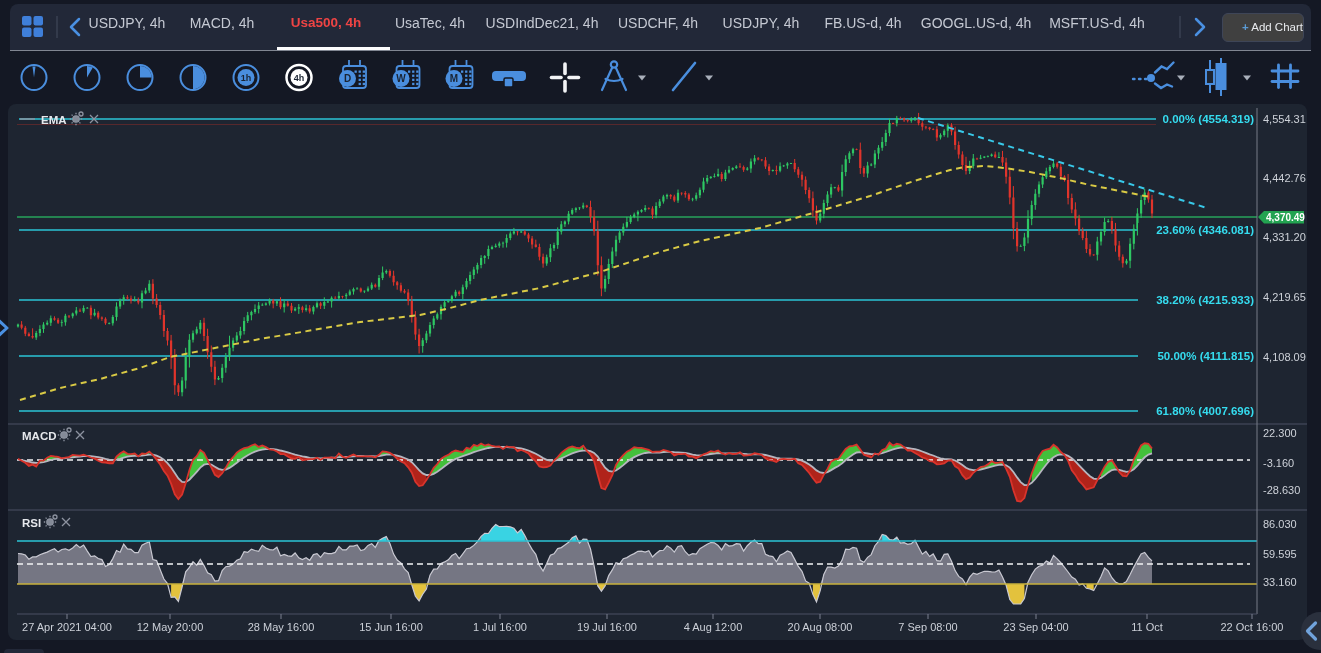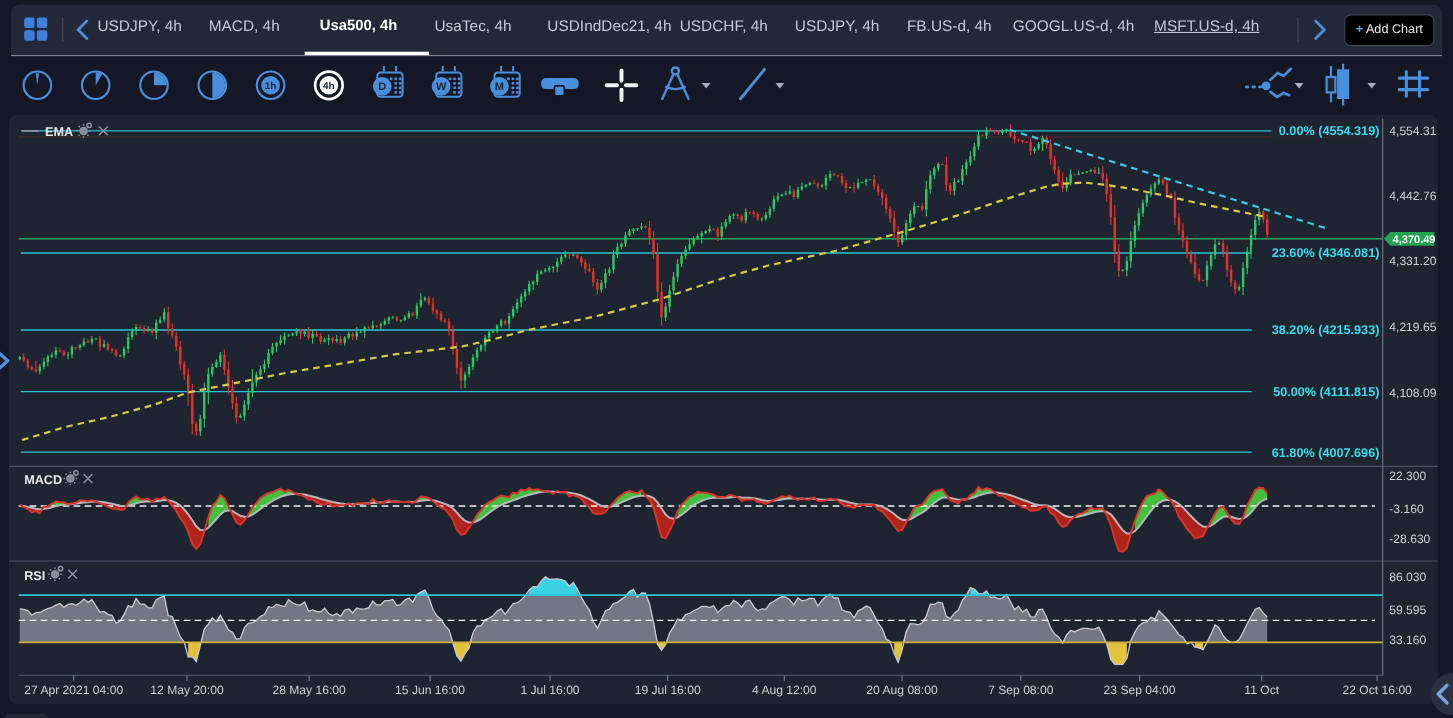--- a/index.html
+++ b/index.html
@@ -2,28 +2,28 @@
 <html><head>
 <meta charset="utf-8">
 <style>
   html,body{margin:0;padding:0;width:1321px;height:653px;overflow:hidden;
     background:#141824;font-family:"Liberation Sans",sans-serif;}
   .abs{position:absolute;}
   #tabbar{position:absolute;left:10px;top:4px;width:1301px;height:46px;
     background:#222838;border-radius:8px 8px 0 0;}
   .tab{position:absolute;top:0;height:46px;line-height:46px;color:#c5c9d3;
     font-size:14px;white-space:nowrap;transform:translateX(-50%);}
-  .tab.active{color:#ffffff;font-size:13.5px;font-weight:700;}
+  .tab.active{color:#ef4444;font-size:13.5px;font-weight:700;}
   #barline{position:absolute;left:10px;top:50px;width:1301px;height:1px;}
   #underline{position:absolute;left:277px;top:47px;width:113px;height:3px;background:#fdfdfe;}
   #panel{position:absolute;left:8px;top:104px;width:1299px;height:536px;
     background:#1e2531;border-radius:8px;}
   #addchart{position:absolute;left:1222px;top:13px;width:80px;height:27px;
-    border:1px solid #3e4557;border-radius:6px;background:#000000;color:#e8eaee;
-    font-size:11.5px;line-height:27px;text-align:center;}
+    border:1px solid #3e4557;border-radius:6px;background:#404040;color:#e8eaee;
+    font-size:11.5px;line-height:27px;text-align:right;}
   #addchart span{color:#5b9bd5;font-weight:700;}
   #bottomsliver{position:absolute;left:4px;top:649px;width:40px;height:4px;
     background:#222838;border-radius:6px 6px 0 0;}
   #cornerbtn{position:absolute;left:1301px;top:612px;width:38px;height:38px;
     border-radius:50%;background:#2a303d;}
 </style>
 </head>
 <body>
 <div id="tabbar"></div>
 <div id="barline" style="background:#818692;"></div>
@@ -36,26 +36,26 @@
     <rect x="12" y="23.5" width="9.5" height="9.5" rx="2"></rect>
     <rect x="23.5" y="23.5" width="9.5" height="9.5" rx="2"></rect>
   </g>
   <line x1="47" y1="12" x2="47" y2="34" stroke="#3a4052" stroke-width="1.5"></line>
   <path d="M69 15 L61 23 L69 31" stroke="#4a90e2" stroke-width="2.5" fill="none" stroke-linecap="round" stroke-linejoin="round"></path>
 </svg>
 <div class="tab" style="left:127px;">USDJPY, 4h</div>
 <div class="tab" style="left:222px;">MACD, 4h</div>
 <div class="tab active" style="left:326px;">Usa500, 4h</div>
 <div class="tab" style="left:430px;text-align:right;">UsaTec, 4h</div>
-<div class="tab" style="left:554px;">USDIndDec21, 4h</div>
+<div class="tab" style="left:542px;">USDIndDec21, 4h</div>
 <div class="tab" style="left:658px;">USDCHF, 4h</div>
 <div class="tab" style="left:761px;">USDJPY, 4h</div>
 <div class="tab" style="left:863px;">FB.US-d, 4h</div>
 <div class="tab" style="left:976px;">GOOGL.US-d, 4h</div>
-<div class="tab" style="left:1097px;text-decoration:underline;">MSFT.US-d, 4h</div>
+<div class="tab" style="left:1097px;">MSFT.US-d, 4h</div>
 <svg class="abs" style="left:1170px;top:4px;" width="50" height="46" viewBox="0 0 50 46">
   <line x1="10" y1="12" x2="10" y2="34" stroke="#3a4052" stroke-width="1.5"></line>
   <path d="M26 15 L34 23 L26 31" stroke="#4a90e2" stroke-width="2.5" fill="none" stroke-linecap="round" stroke-linejoin="round"></path>
 </svg>
 <div id="addchart"><span>+</span> Add Chart</div>
 
 <svg class="abs" style="left:0;top:51px;" width="1321" height="53" viewBox="0 0 1321 53">
   <g stroke="#4a8ede" fill="none" stroke-width="2">
     <circle cx="34" cy="26.5" r="12.5"></circle>
     <circle cx="87" cy="26.5" r="12.5"></circle>

